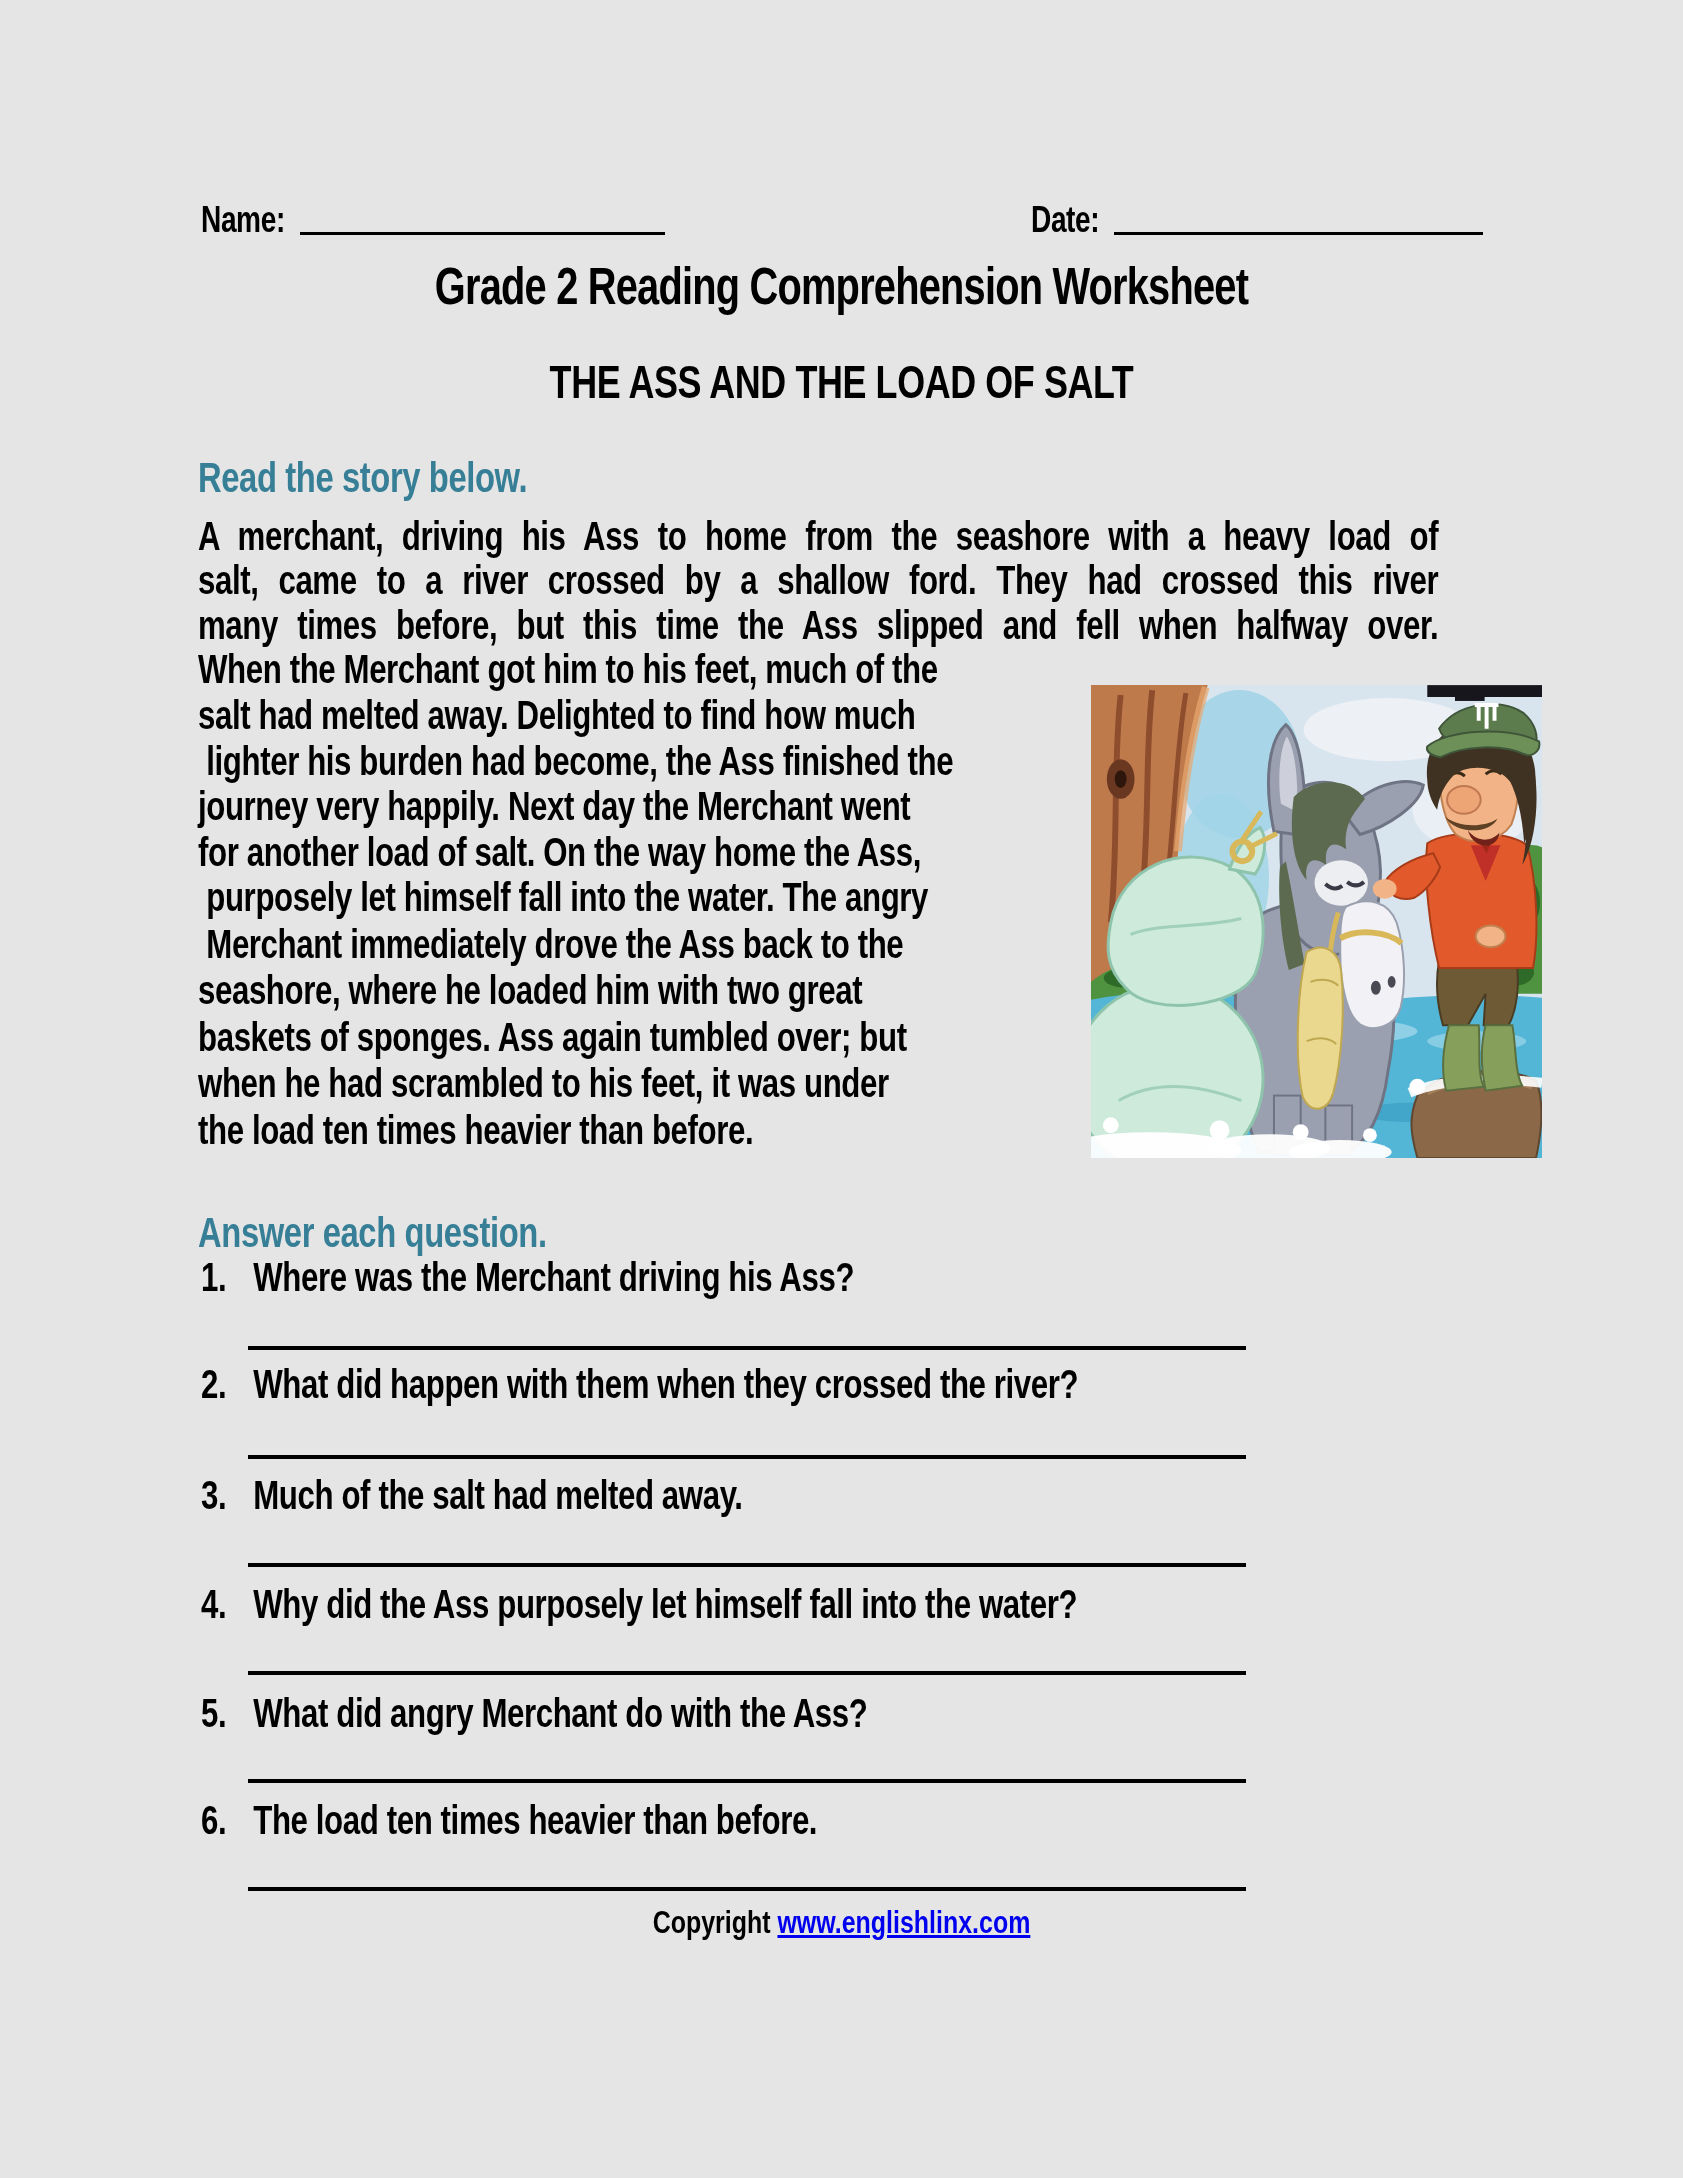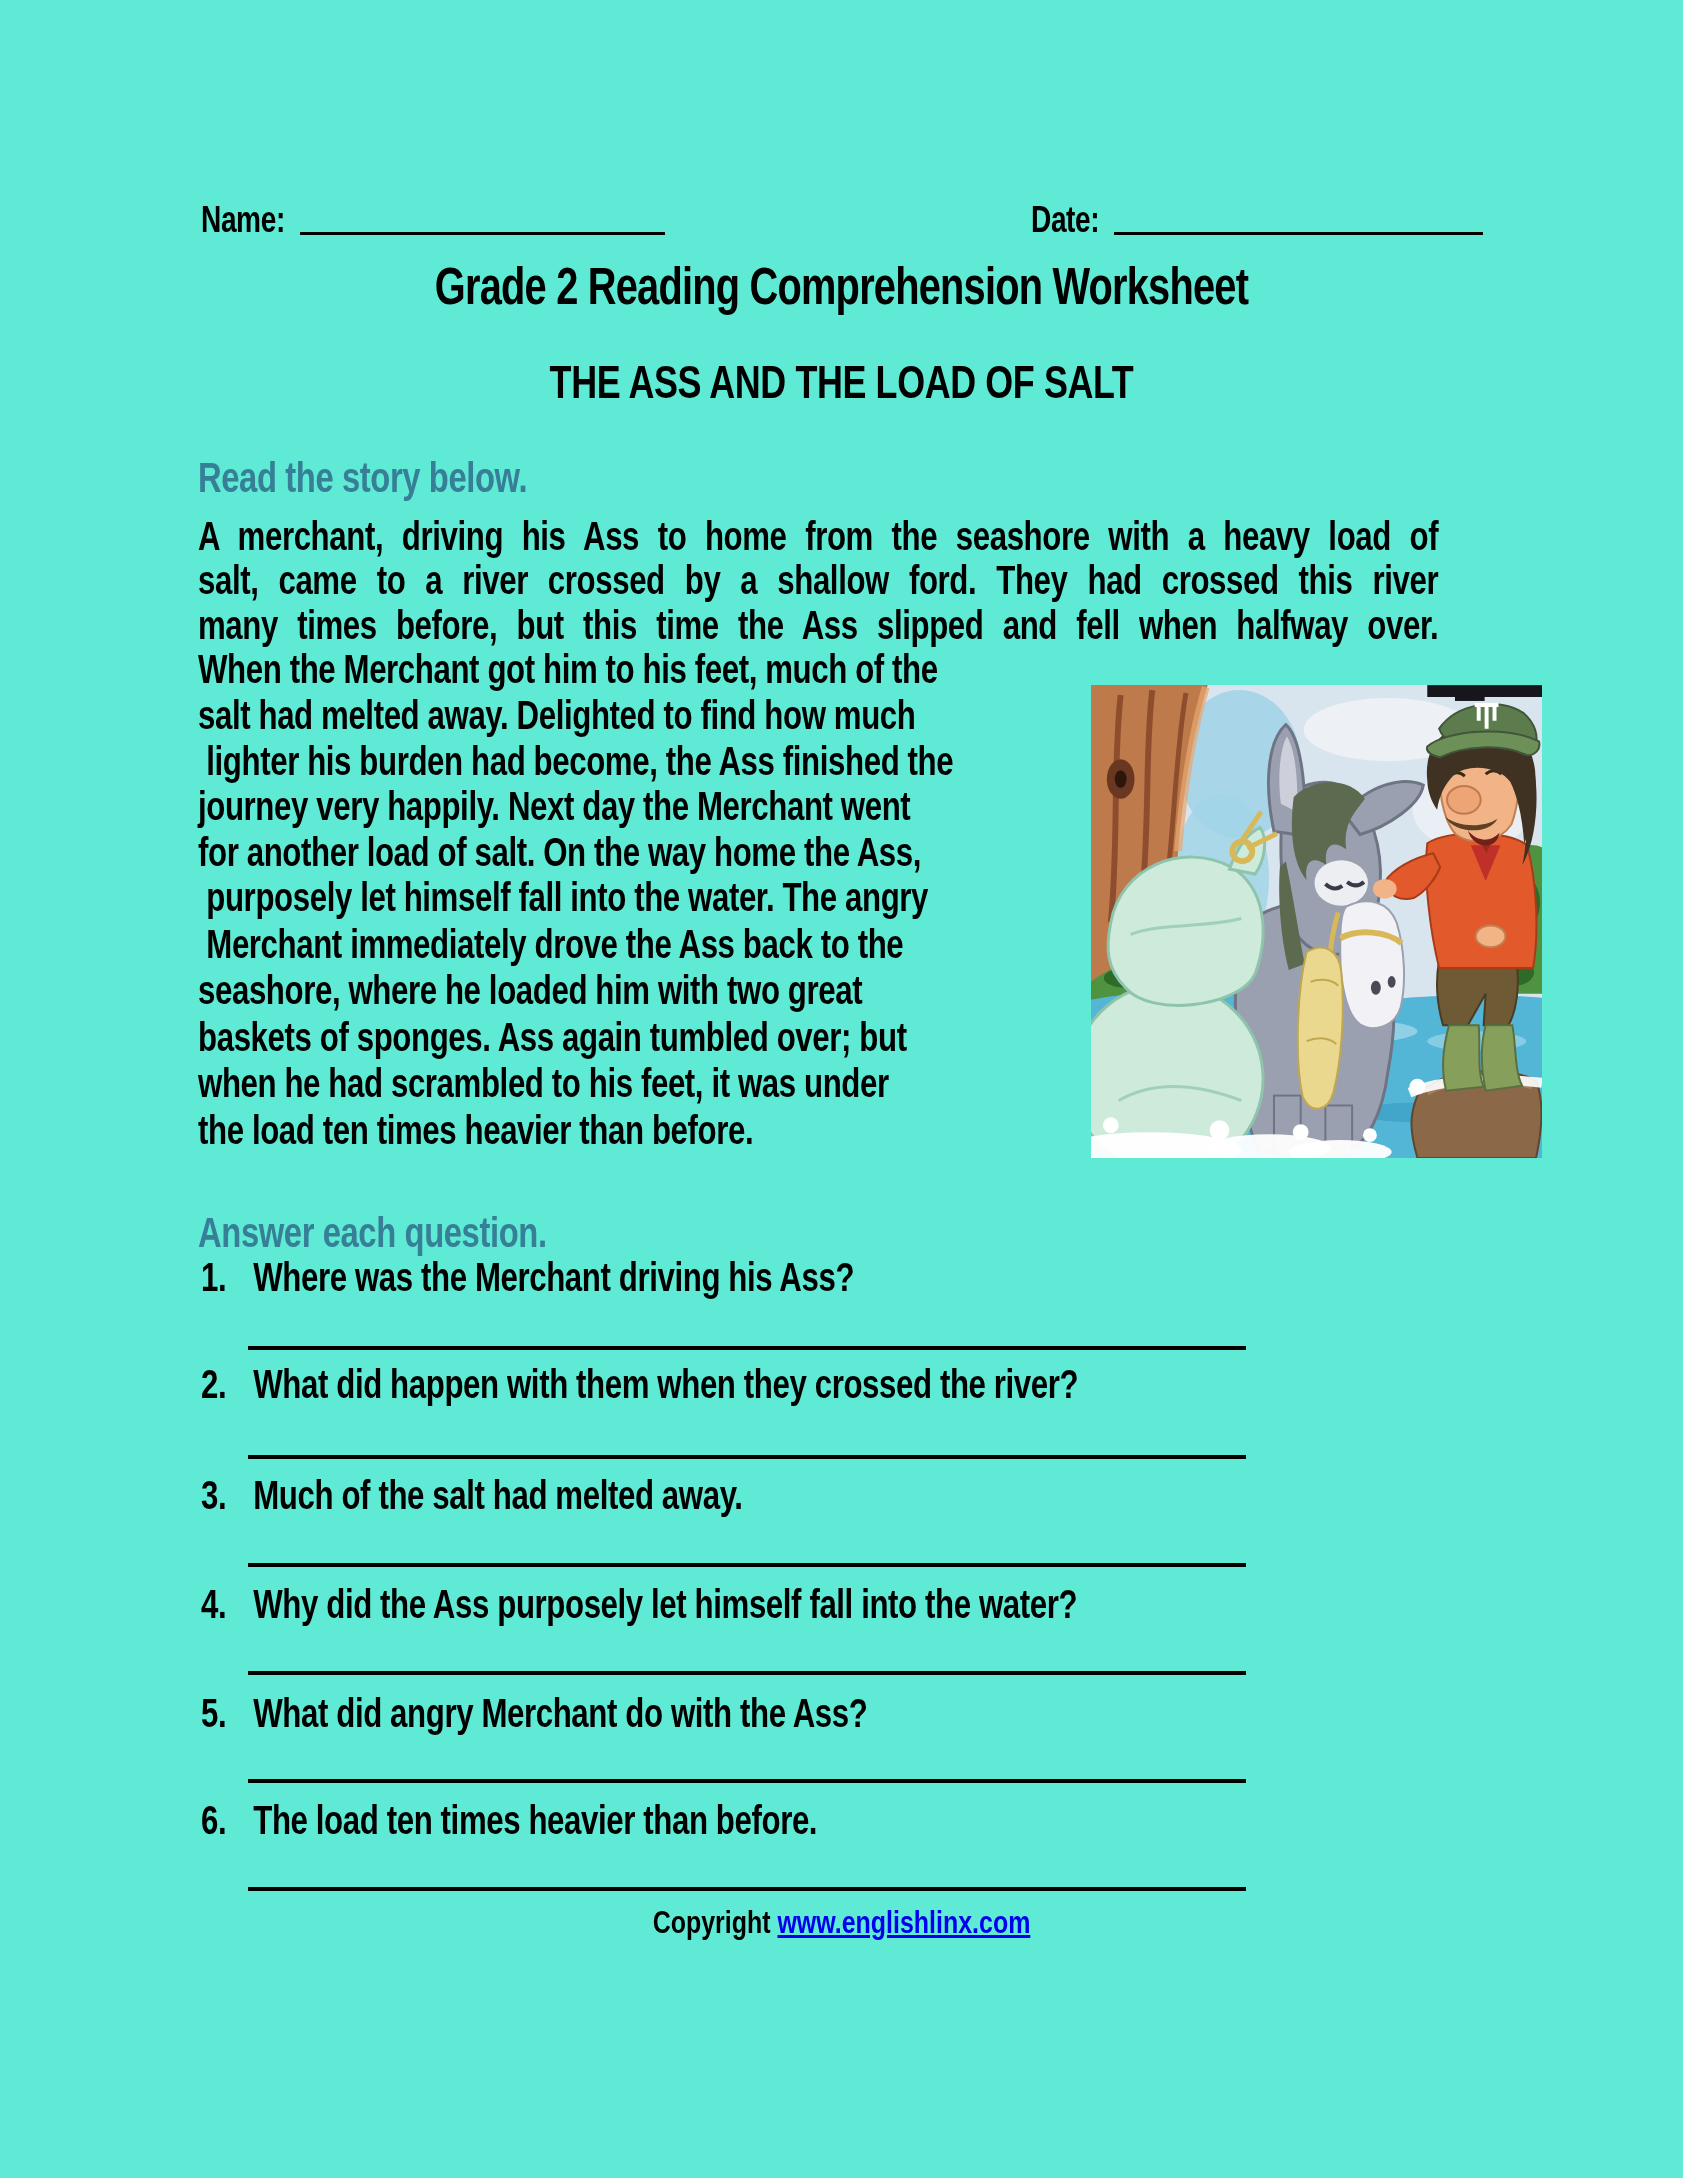--- a/index.html
+++ b/index.html
@@ -1,17 +1,17 @@
 <!DOCTYPE html>
 <html><head>
 <meta charset="utf-8">
 <style>
   html,body { margin:0; padding:0; background:#ffffff; }
   .sheet {
-    position:relative; width:1683px; height:2178px; background:#5eead4;
+    position:relative; width:1683px; height:2178px; background:#e5e5e5;
     font-family:"Liberation Sans", sans-serif; font-weight:700; color:#000000;
     overflow:hidden;
   }
   .cond { transform:scaleX(0.78); transform-origin:0 50%; }
   .cond-c { transform:scaleX(0.78); transform-origin:50% 50%; }
   .abs { position:absolute; }
 
   .field-label { font-size:36px; line-height:36px; letter-spacing:-0.5px; }
   .field-line { position:absolute; height:3px; background:#000; }
 

